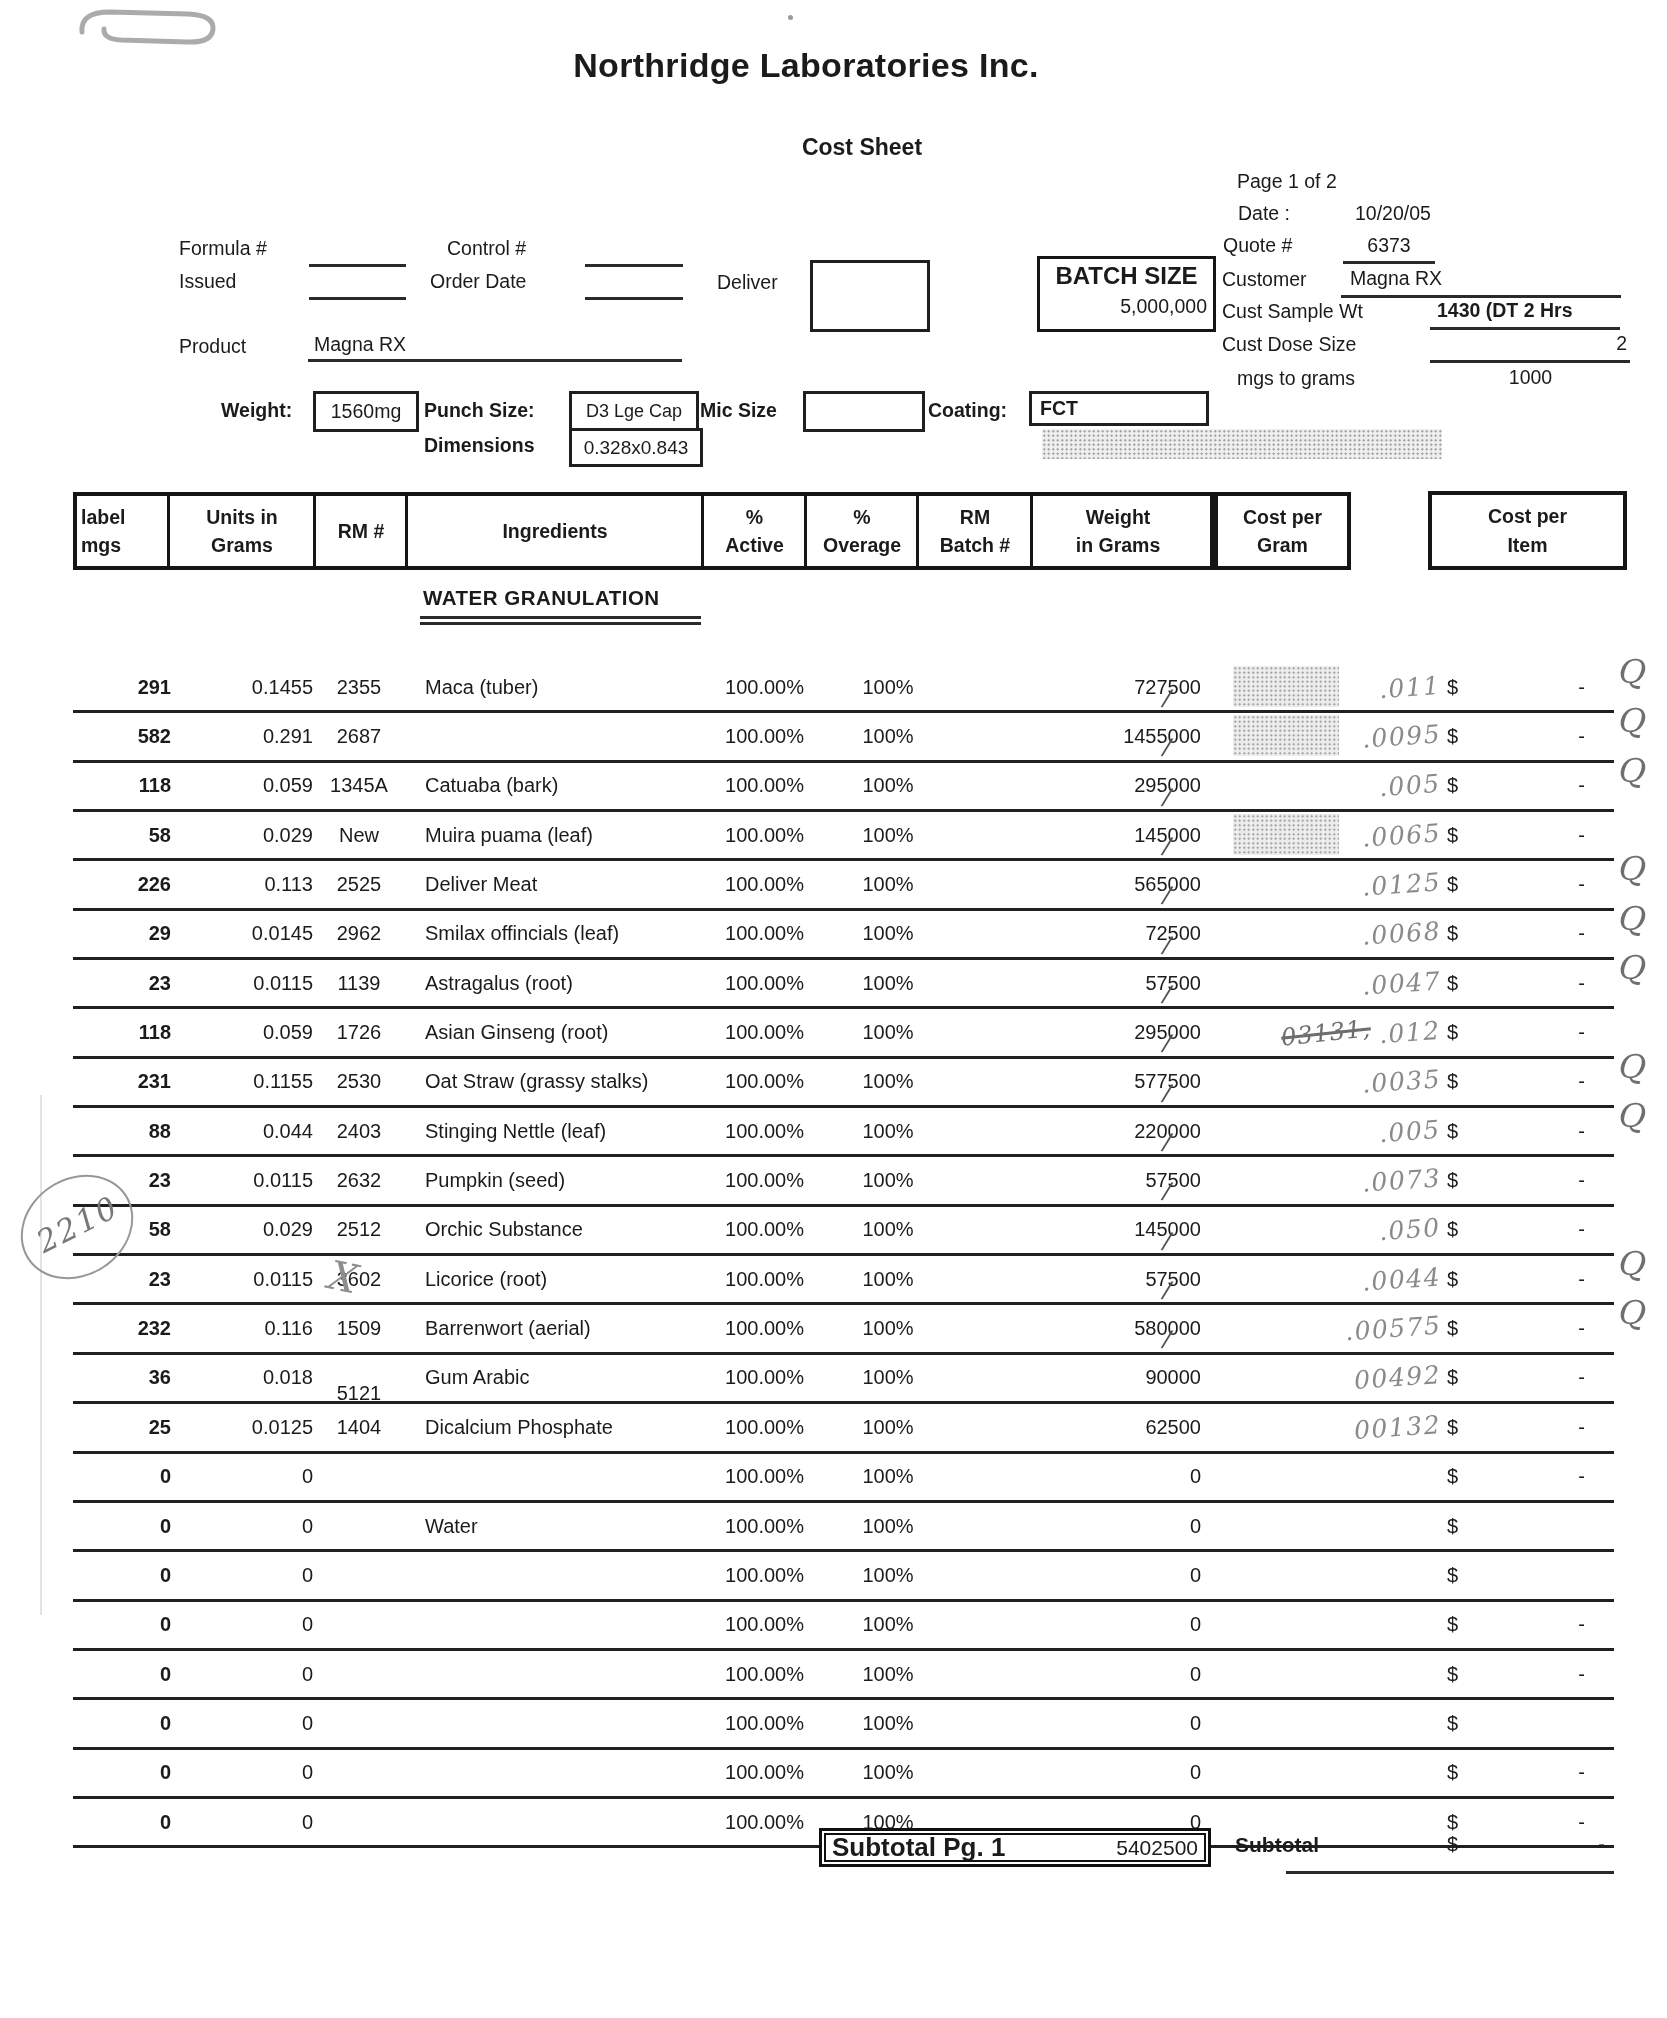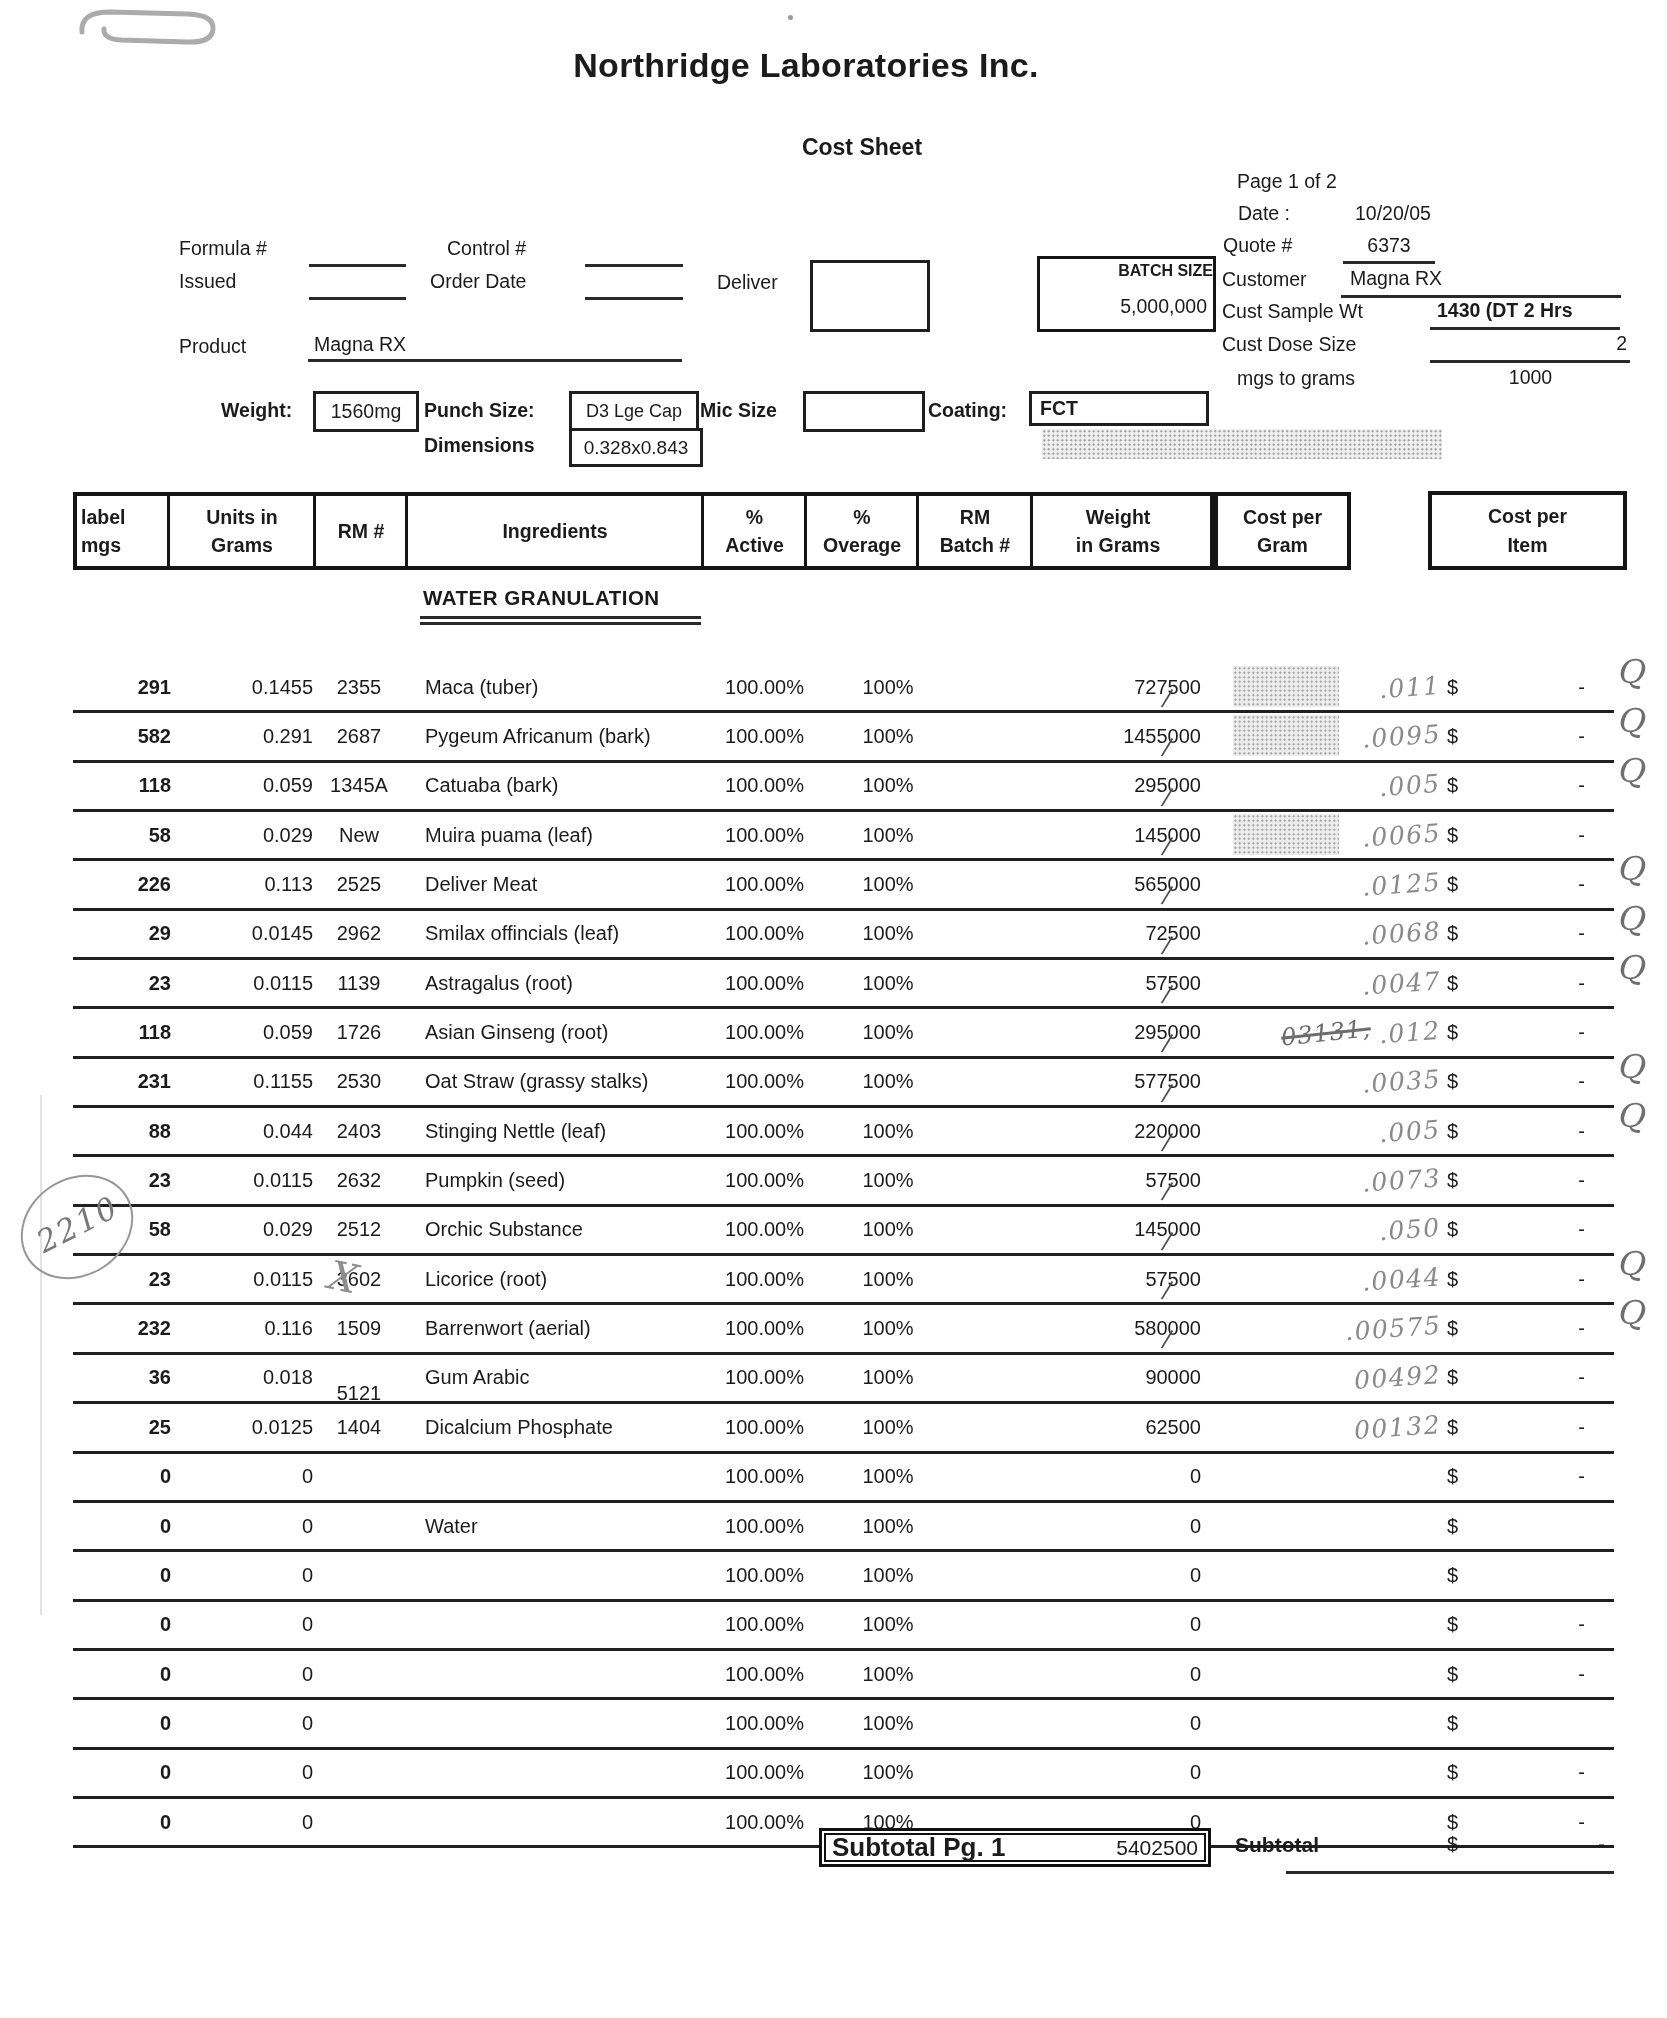--- a/index.html
+++ b/index.html
@@ -95,21 +95,21 @@
   <div class="abs t19" style="left:447px;top:237px;">Control #</div>
   <div class="ul" style="left:585px;top:264px;width:98px;"></div>
   <div class="abs t19" style="left:179px;top:270px;">Issued</div>
   <div class="ul" style="left:309px;top:297px;width:97px;"></div>
   <div class="abs t19" style="left:430px;top:270px;">Order Date</div>
   <div class="ul" style="left:585px;top:297px;width:98px;"></div>
   <div class="abs t19" style="left:717px;top:271px;">Deliver</div>
   <div class="fbox" style="left:810px;top:260px;width:114px;height:66px;"></div>
 
   <div class="hbox" style="left:1037px;top:256px;width:173px;height:70px;border-width:3px;">
-    <div class="abs b" style="left:0;top:3px;width:100%;text-align:right;font-size:16px;">BATCH SIZE</div>
+    <div class="abs b" style="left:0;top:3px;width:100%;text-align:center;font-size:24px;">BATCH SIZE</div>
     <div class="abs t19" style="left:0;top:36px;width:100%;text-align:right;padding-right:6px;box-sizing:border-box;">5,000,000</div>
   </div>
 
   <div class="abs t19" style="left:179px;top:335px;">Product</div>
   <div class="abs t19" style="left:314px;top:333px;">Magna RX</div>
   <div class="ul" style="left:308px;top:359px;width:374px;height:3px;"></div>
 
   <div class="abs t19 b" style="left:221px;top:399px;">Weight:</div>
   <div class="fbox cc t19" style="left:313px;top:391px;width:100px;height:35px;">1560mg</div>
   <div class="abs t19 b" style="left:424px;top:399px;">Punch Size:</div>
@@ -196,21 +196,20 @@
       </div>
       <div class="cell" style="left:1374px;width:26px;">$</div>
       <div class="cell right" style="left:1438px;width:74px;">-</div>
       <span class="mark" style="display: block;">Q</span>
     </div>
       <div class="trow">
       <div class="cell right b" style="left:6px;width:92px;">582</div>
       <div class="cell right" style="left:104px;width:136px;">0.291</div>
       <div class="cell center" style="left:228px;width:116px;">2687</div>
 
-      <div class="cell" style="left:352px;width:300px;">Pygeum Africanum (bark)</div>
       <div class="cell right" style="left:629px;width:102px;">100.00%</div>
       <div class="cell center" style="left:757px;width:116px;">100%</div>
       <div class="cell right" style="left:986px;width:142px;">1455000</div>
       <span class="tick" style="display: block;">/</span>
       <div class="shade" style="display: block;"></div>
       <div class="hwrap">
 
         <span class="hw">.0095</span>
       </div>
       <div class="cell" style="left:1374px;width:26px;">$</div>

